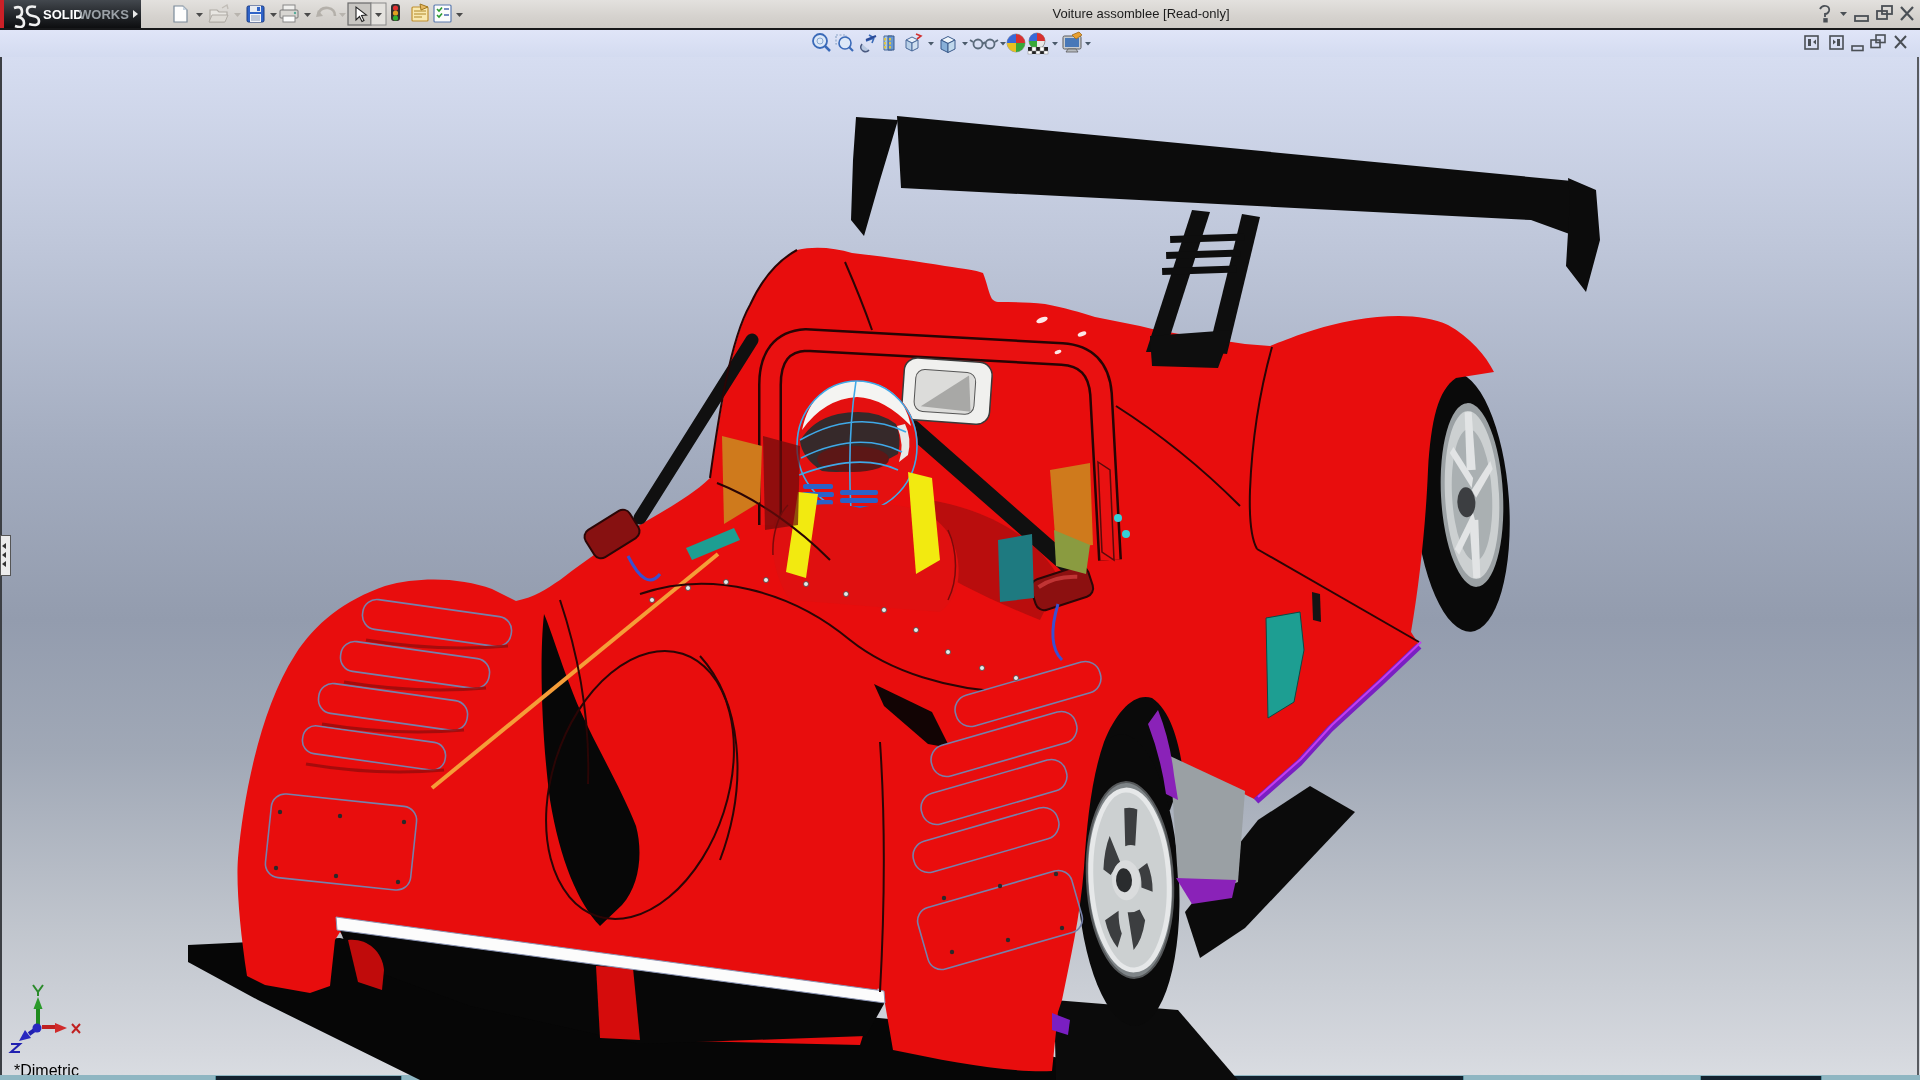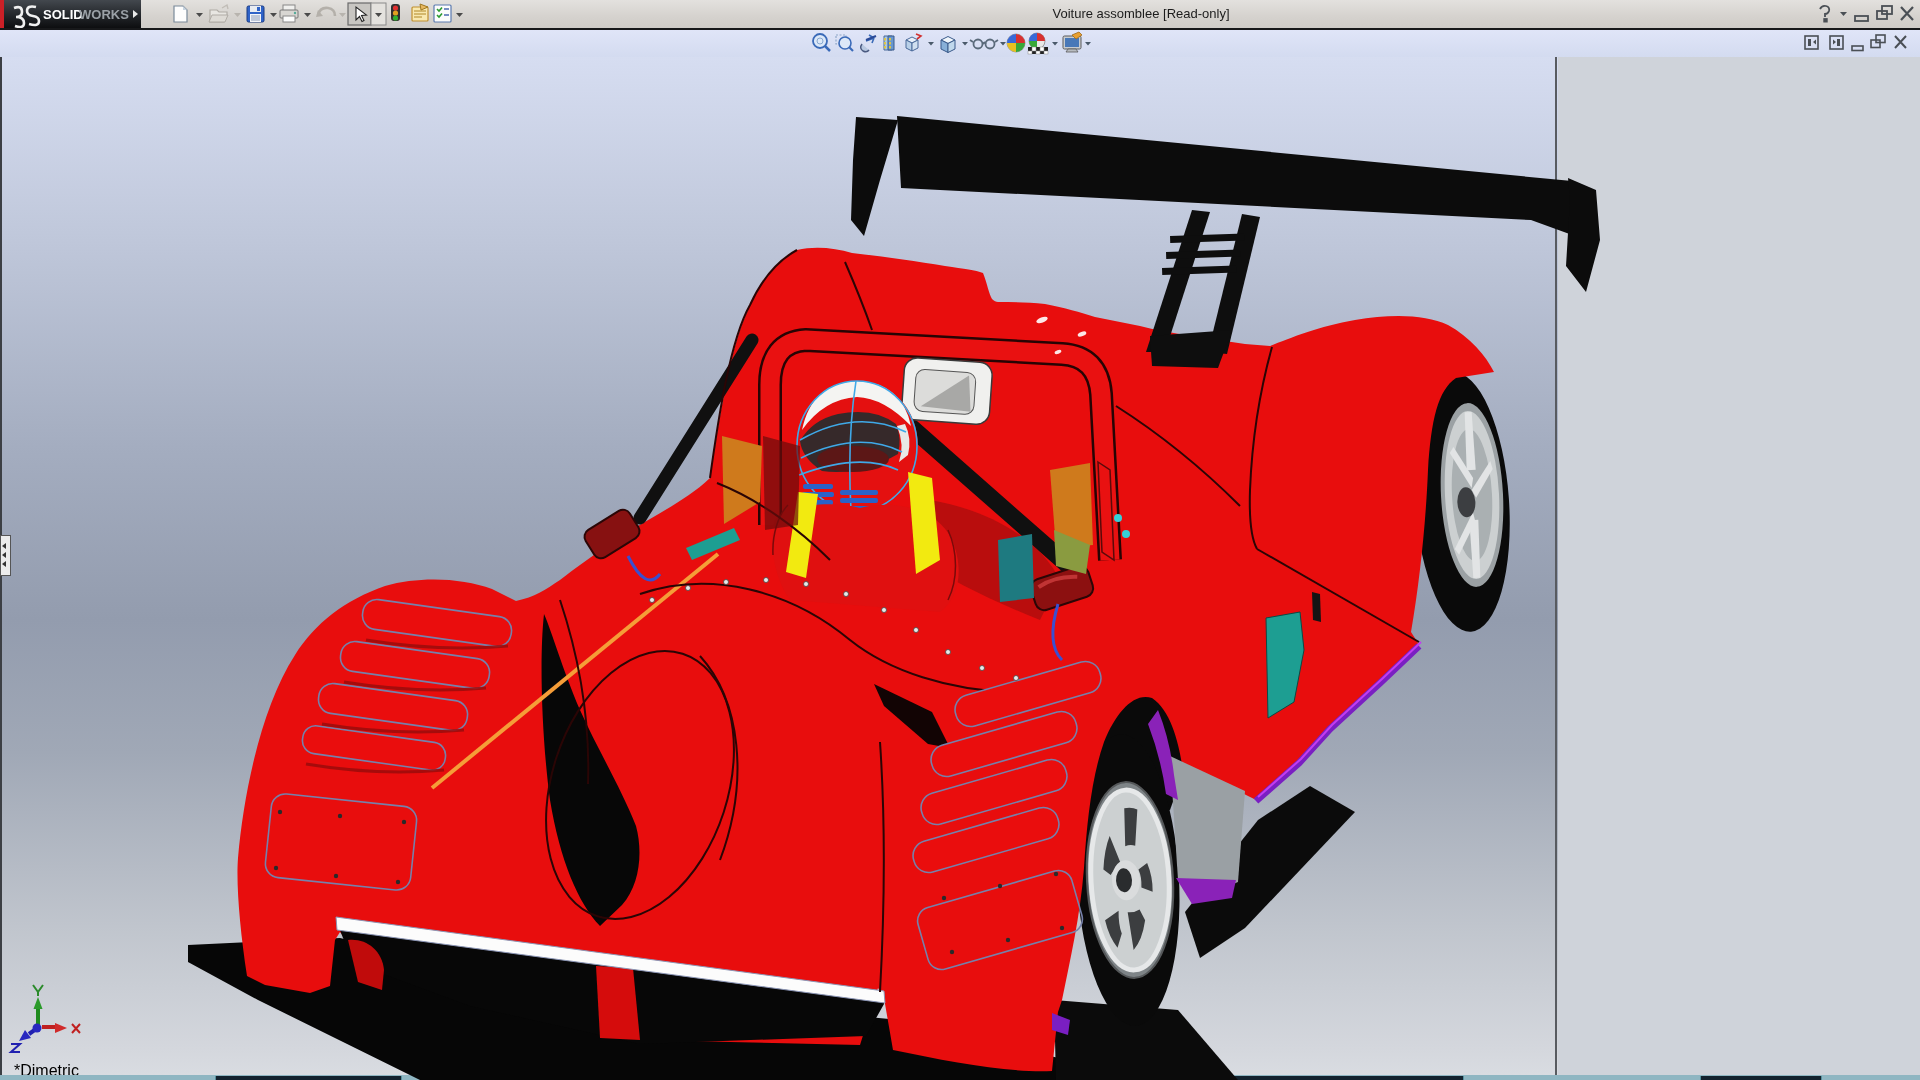--- a/index.html
+++ b/index.html
@@ -11,21 +11,21 @@
   #logoblk{position:absolute;left:0;top:0;width:141px;height:28px;
     background:linear-gradient(#43484e,#23262a 55%,#0d0e10);}
   #redstrip{position:absolute;left:0;top:0;width:4px;height:28px;background:#cc2027;}
   #title{position:absolute;left:0;top:6px;width:2282px;text-align:center;
     font-size:13px;color:#1c1c1c;}
   #sep1{position:absolute;left:0;top:28px;width:1920px;height:2px;background:#17181a;}
   
   #row2{position:absolute;left:0;top:30px;width:1920px;height:27px;
     background:linear-gradient(#e0e5f8,#d3dbf0);}
   
-  #vp{position:absolute;left:0;top:57px;width:1558px;height:1023px;
+  #vp{position:absolute;left:0;top:57px;width:1920px;height:1023px;
     background:linear-gradient(#d6ddf1 0%,#bfc7da 18%,#a4adc0 38%,#939cae 55%,#a0a8b6 68%,#c0c5cd 85%,#d4d7dd 97%,#dadde2 100%);}
   #vp .lbord{position:absolute;left:0;top:0;width:2px;height:1023px;background:#3c3f44;}
   #vp .rbord{position:absolute;right:1px;top:0;width:2px;height:1023px;background:#585b60;}
   #lefttab{position:absolute;left:0;top:478px;width:9px;height:39px;background:#ececec;
     border:1px solid #555;}
   #dimetric{position:absolute;left:14px;top:1005px;font-size:16px;color:#000;}
   #statusbar{position:absolute;left:0;top:1018px;width:1920px;height:5px;background:#8fb6c2;}
   .seg{position:absolute;top:1px;height:4px;background:#13222e;border-left:1px solid #55919e;border-right:1px solid #55919e;}
   svg{position:absolute;left:0;top:0;}
 </style>

